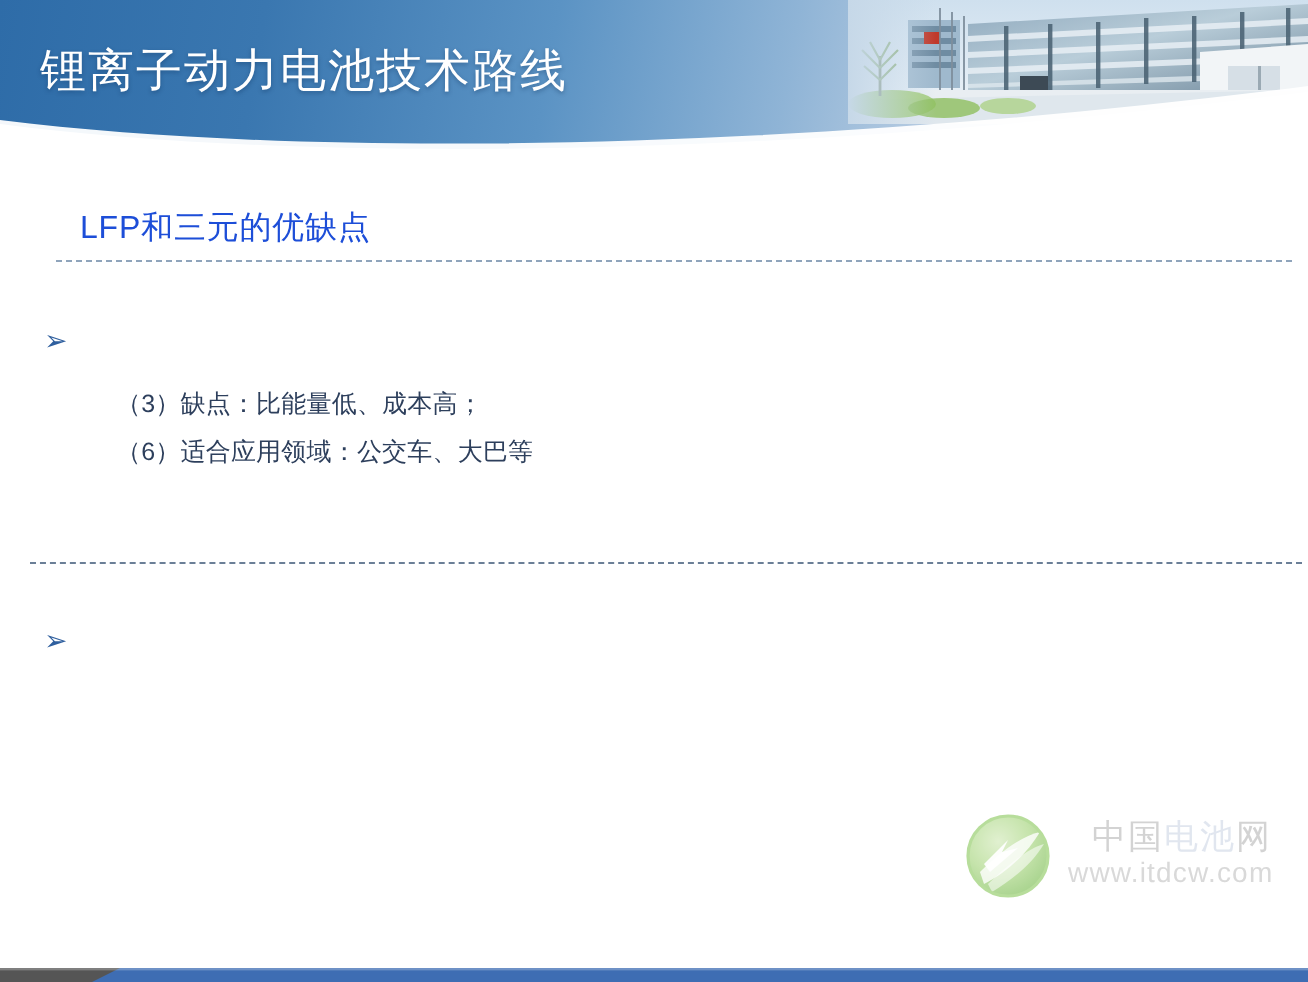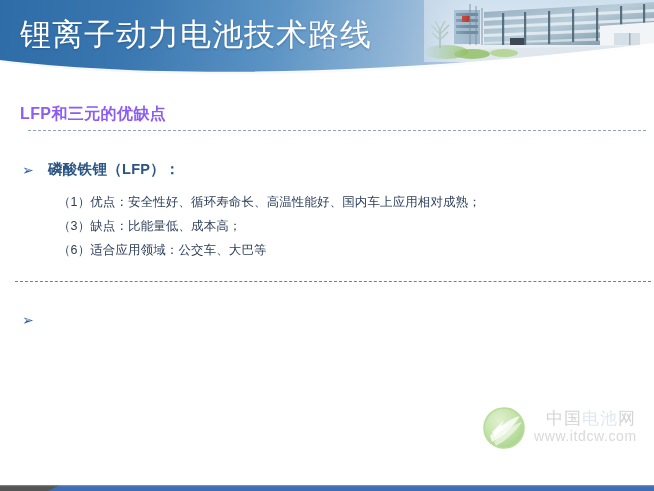--- a/index.html
+++ b/index.html
@@ -43,21 +43,21 @@
     position: absolute;
     right: 0; top: 0;
     width: 230px;
     height: 78px;
     overflow: hidden;
   }
   .header-title {
     position: absolute;
     left: 20px;
     top: 18px;
-    font-size: 31px;
+    font-size: 23px;
     line-height: 34px;
     color: #ffffff;
     letter-spacing: 1px;
     font-weight: 400;
     text-shadow: 0 1px 2px rgba(10,40,80,0.35);
     white-space: nowrap;
   }
   .header-swoosh {
     position: absolute;
     left: 0; top: 0;
@@ -69,25 +69,25 @@
   
   .section-title-wrap {
     position: absolute;
     left: 0;
     top: 104px;
     width: 654px;
     height: 32px;
   }
   .section-title {
     position: absolute;
-    left: 20px;
+    left: 40px;
     top: 0;
     font-size: 16px;
-    font-weight: bold;
-    color: #8b5cf6;
+    font-weight: normal;
+    color: #1d4ed8;
     letter-spacing: 0.4px;
     white-space: nowrap;
   }
   .title-underline {
     position: absolute;
     left: 28px;
     top: 26px;
     width: 618px;
     border-top: 1px dashed #8fa4bb;
   }
@@ -298,24 +298,22 @@
 </div>
 
 <div class="section-title-wrap">
   <div class="section-title">LFP和三元的优缺点</div>
   <div class="title-underline"></div>
 </div>
 
 <div class="block" id="block-lfp">
   <div class="block-head">
     <span class="bullet-arrow">➢</span>
-    <span class="block-head-text">磷酸铁锂（LFP）：</span>
   </div>
   <div class="block-lines">
-    <div class="block-line">（1）优点：安全性好、循环寿命长、高温性能好、国内车上应用相对成熟；</div>
     <div class="block-line">（3）缺点：比能量低、成本高；</div>
     <div class="block-line">（6）适合应用领域：公交车、大巴等</div>
   </div>
 </div>
 
 <div class="mid-divider"></div>
 
 <div class="block" id="block-ncm">
   <div class="block-head">
     <span class="bullet-arrow">➢</span>

